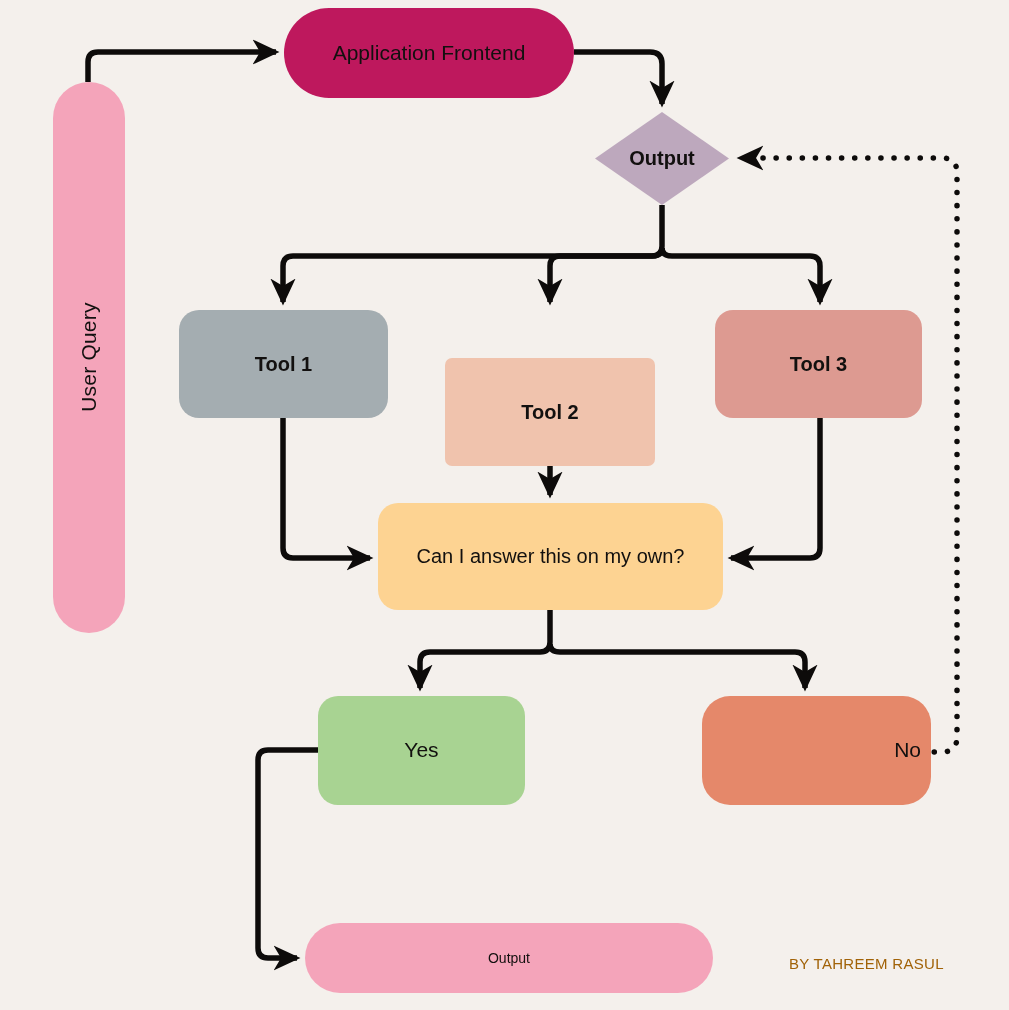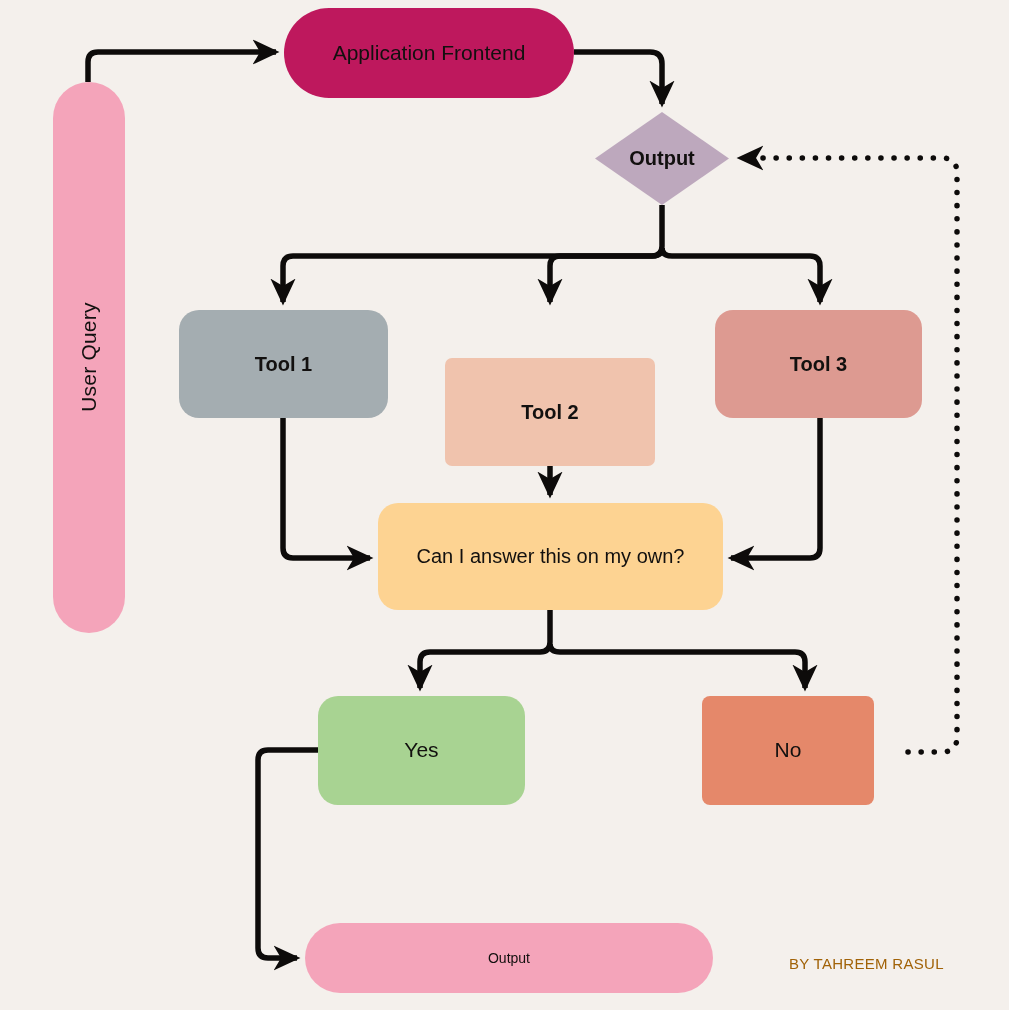--- a/index.html
+++ b/index.html
@@ -110,25 +110,26 @@
   #node-yes {
     left: 318px; top: 696px;
     width: 207px; height: 109px;
     background: #a8d392;
     border-radius: 20px;
     font-size: 21px;
     font-weight: 400;
   }
   #node-no {
     left: 702px; top: 696px;
-    width: 172px; height: 109px;
+    width: 229px; height: 109px;
     background: #e5886a;
-    border-radius: 8px;
-    font-size: 21px;
-    font-weight: 400;
+    border-radius: 28px;
+    font-size: 21px;
+    font-weight: 400;
+    justify-content: flex-end;
   }
   #node-output {
     left: 305px; top: 923px;
     width: 408px; height: 70px;
     background: #f4a4ba;
     border-radius: 35px;
     font-size: 14px;
     font-weight: 400;
   }
   #watermark {

